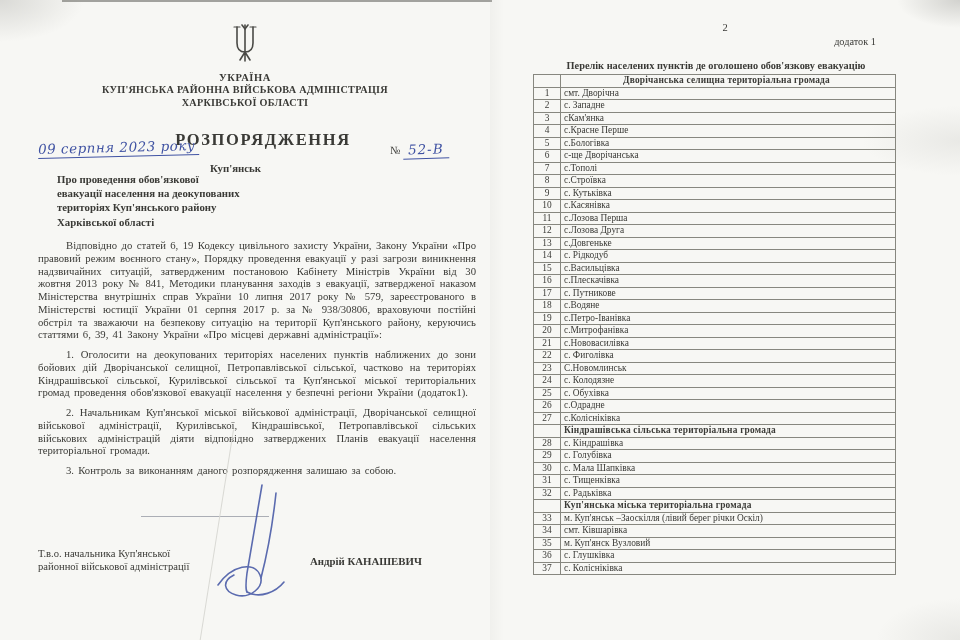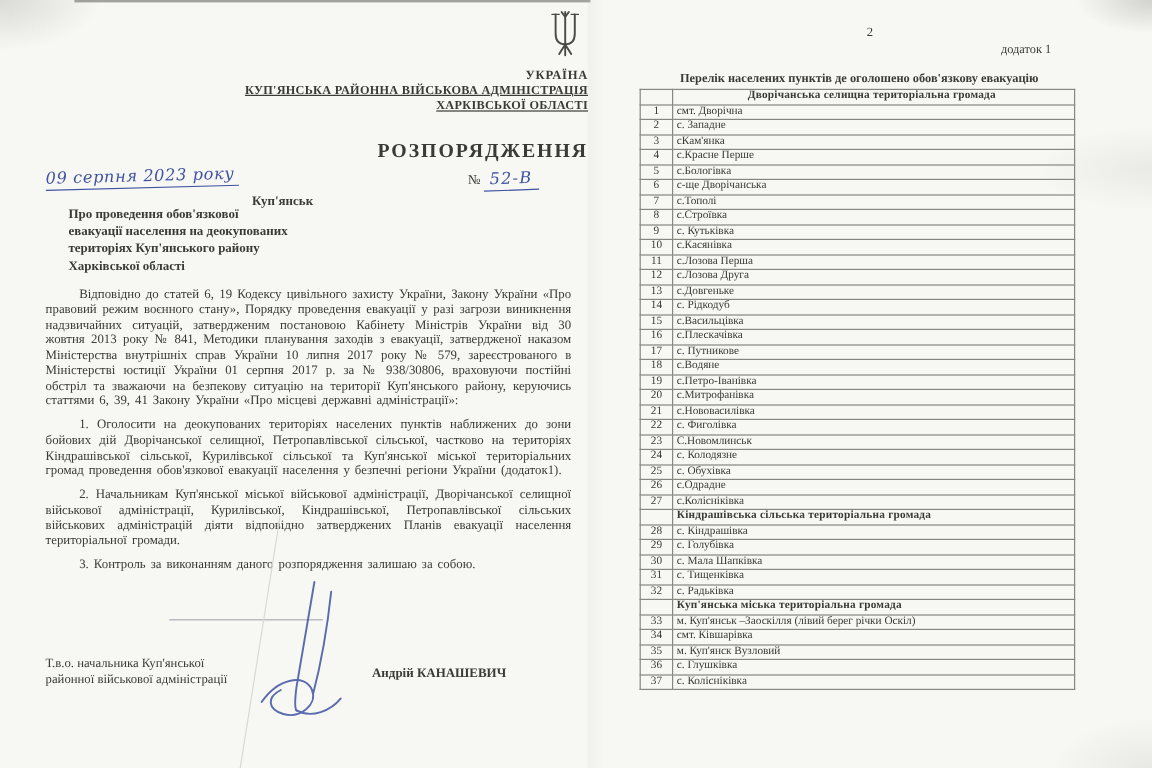--- a/index.html
+++ b/index.html
@@ -19,24 +19,24 @@
   .scan { position:absolute; inset:0; width:960px; height:640px; }
   .page { position:absolute; top:0; height:640px; background:transparent; }
   .page-left  { left:0; width:490px; }
   .page-right { left:490px; width:470px;
     background: linear-gradient(90deg, rgba(190,190,185,.12), transparent 14px); }
 
   .top-scan-line { position:absolute; left:62px; top:0; width:430px; height:2px;
     background:#5c5c58; opacity:.55; }
 
   
-  .hdr { position:absolute; left:0; top:6px; width:100%; text-align:right; }
+  .hdr { position:absolute; left:0; top:21px; width:100%; text-align:center; }
   .emblem { display:inline-block; }
   .country { font-weight:bold; font-size:10.5px; letter-spacing:.6px; margin-top:3px; }
-  .org { font-weight:bold; font-size:10.2px; letter-spacing:.25px; line-height:13px;text-decoration:underline; }
+  .org { font-weight:bold; font-size:10.2px; letter-spacing:.25px; line-height:13px; }
   .doctype { font-weight:bold; font-size:16.5px; letter-spacing:1.6px; margin-top:21px;padding-left:36px; }
 
   .date-row { position:absolute; left:38px; top:139px; width:438px; height:24px; }
   .hand { font-family:"DejaVu Serif", serif; font-style:italic; color:#4053a3; }
   .hand-date { position:absolute; left:0; top:0; font-size:13.5px; transform:rotate(-1.5deg);
     border-bottom:1px solid #4053a3; padding:0 4px 1px 0; letter-spacing:.5px; }
   .city { position:absolute; left:172px; top:3px; font-weight:bold; font-size:10.8px;margin-top:20px; }
   .numline { position:absolute; left:352px; top:2px; font-size:11px; }
   .hand-num { font-size:13.5px; border-bottom:1px solid #4053a3; padding:0 5px 1px 5px;
     transform:rotate(-2deg); display:inline-block; letter-spacing:1px; }

